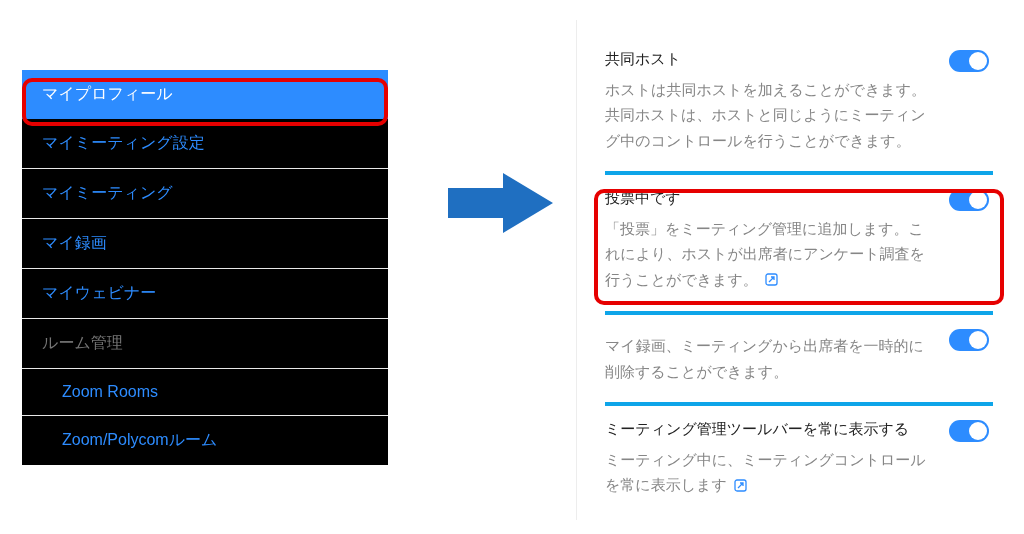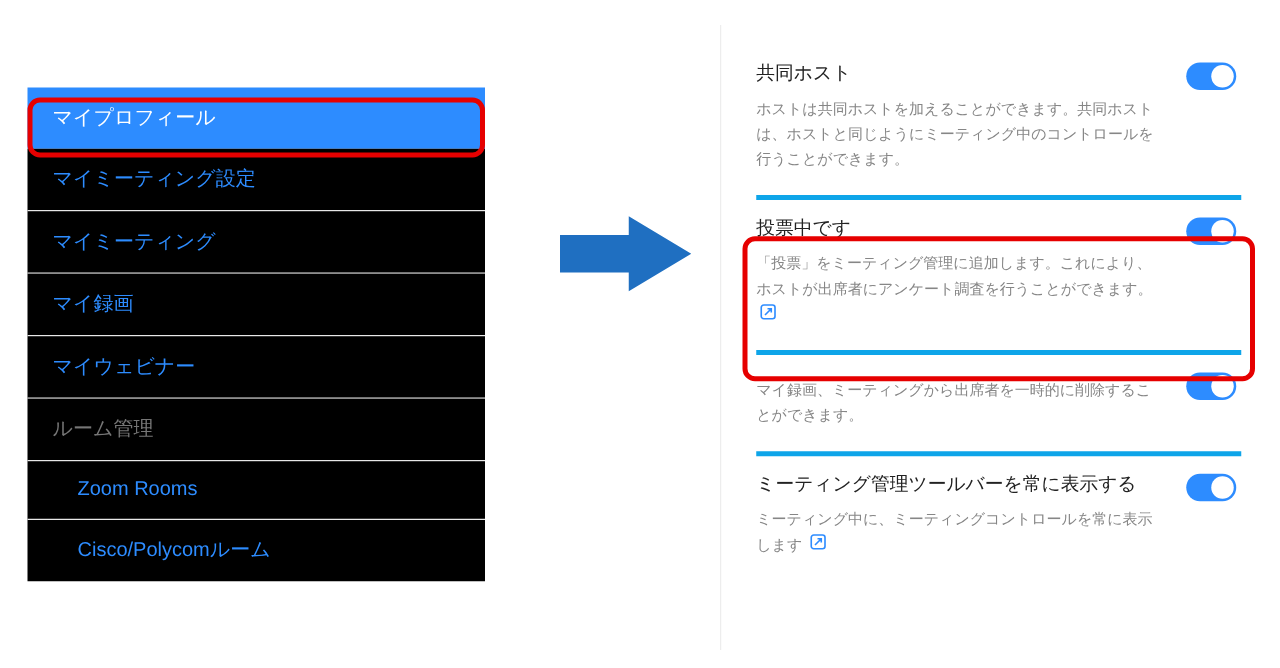--- a/index.html
+++ b/index.html
@@ -80,21 +80,21 @@
       padding-top: 0;
     }
     .setting-title {
       font-size: 15px;
       font-weight: normal;
       color: #222;
       padding-right: 60px;
       line-height: 1.5;
     }
     .setting-desc {
-      font-size: 12px;
+      font-size: 15px;
       color: #868686;
       margin-top: 6px;
       padding-right: 60px;
       line-height: 1.7;
     }
     .toggle {
       position: absolute;
       right: 4px;
       top: 14px;
       width: 40px;
@@ -132,21 +132,21 @@
 <body>
 
 <div class="sidebar">
   <div class="nav-item active">マイプロフィール</div>
   <div class="nav-item">マイミーティング設定</div>
   <div class="nav-item">マイミーティング</div>
   <div class="nav-item">マイ録画</div>
   <div class="nav-item">マイウェビナー</div>
   <div class="nav-item section">ルーム管理</div>
   <div class="nav-item sub">Zoom Rooms</div>
-  <div class="nav-item sub last">Cisco/Polycomルーム</div>
+  <div class="nav-item sub last">Zoom/Polycomルーム</div>
 </div>
 
 <div class="highlight-box highlight-sidebar"></div>
 
 <div class="arrow-wrap">
   <svg width="110" height="70" viewBox="0 0 110 70">
     <polygon points="0,20 55,20 55,5 105,35 55,65 55,50 0,50" fill="#1f6fc1"></polygon>
   </svg>
 </div>
 

